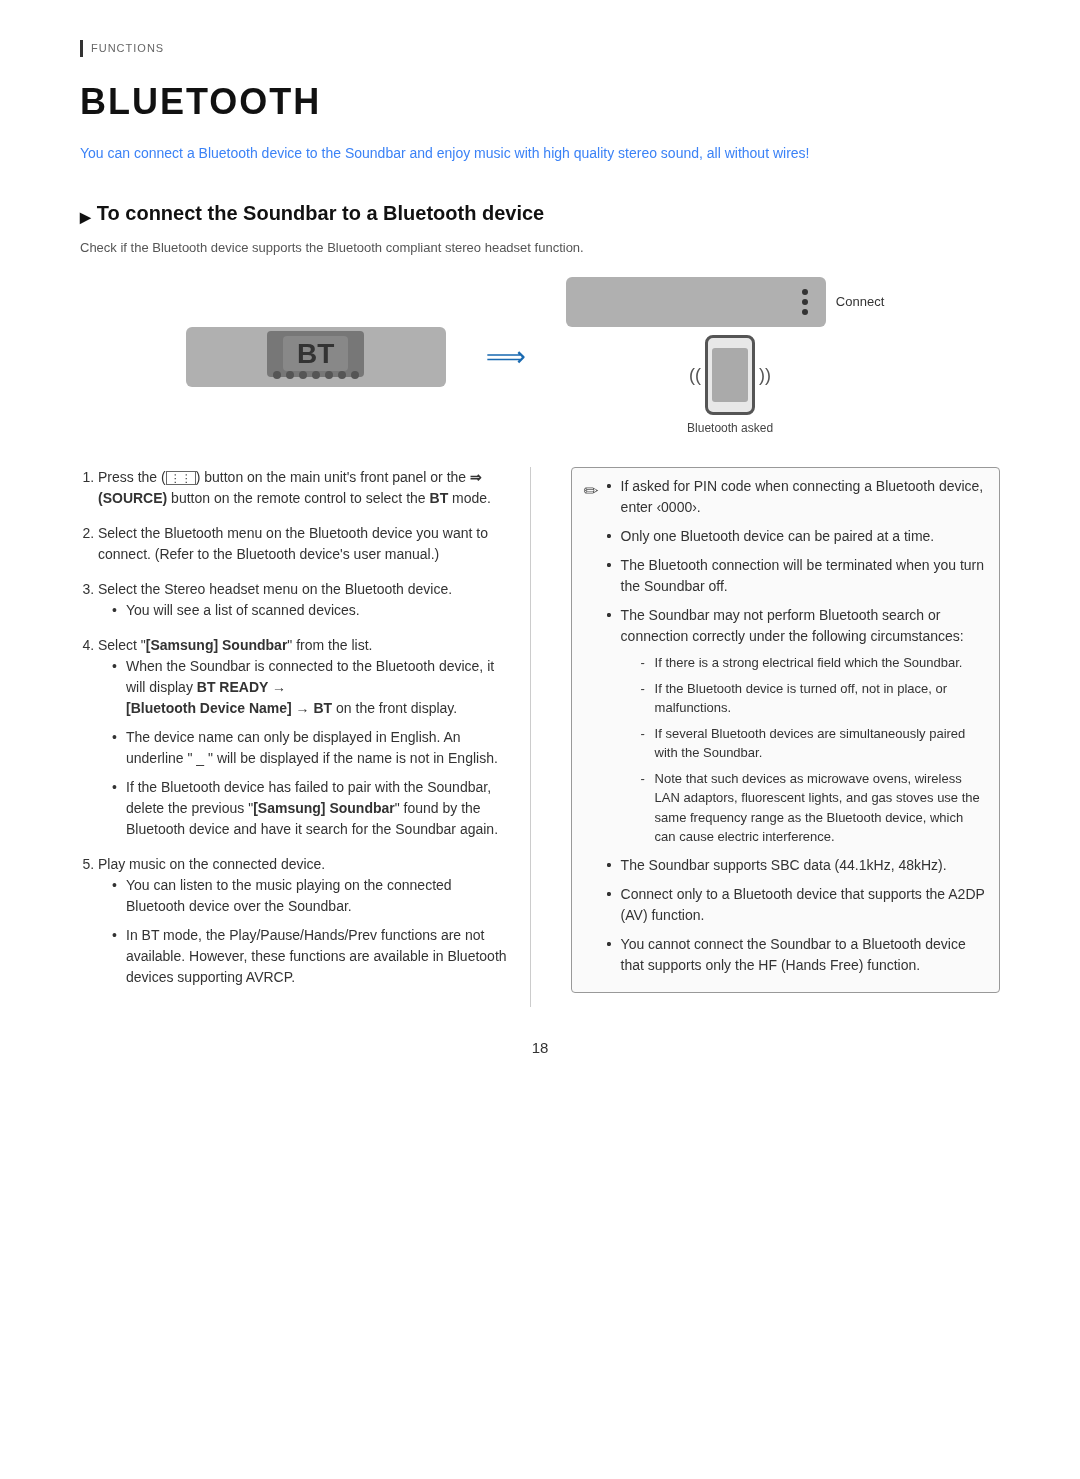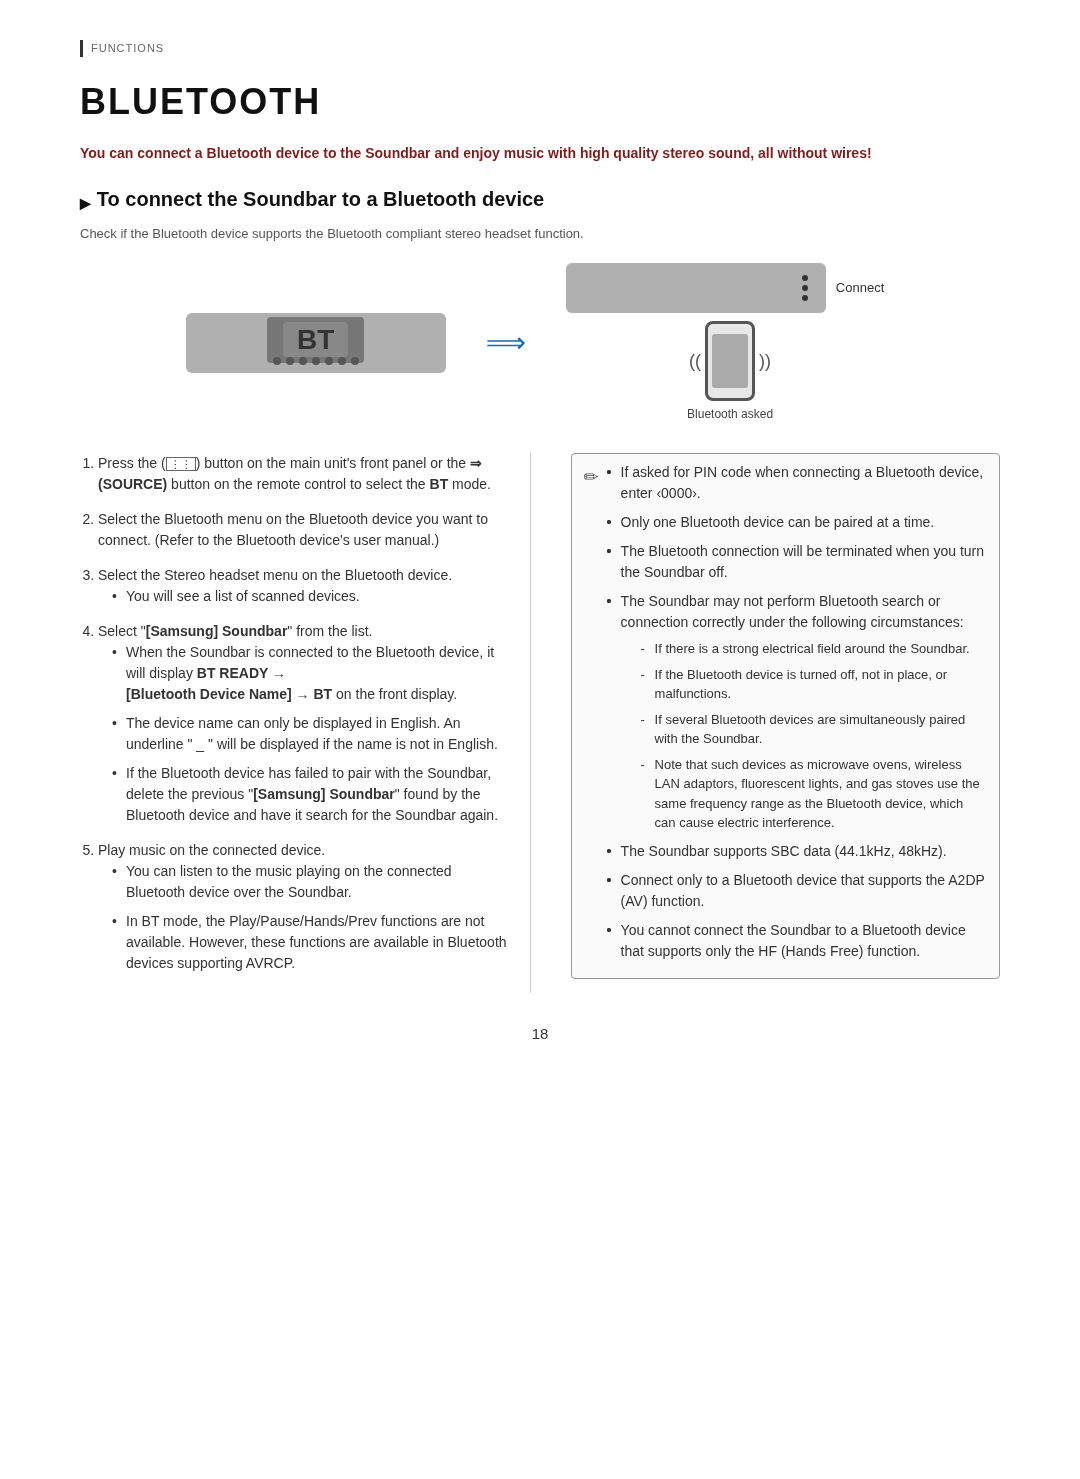--- a/index.html
+++ b/index.html
@@ -24,23 +24,22 @@
     }
     .page-title {
       font-size: 36px;
       font-weight: bold;
       letter-spacing: 2px;
       color: #111;
       margin-bottom: 14px;
     }
     .intro-text {
       font-size: 14px;
-      color: #7f1d1d;
-      margin-bottom: 20px;
-      font-weight: bold;
+      color: #3b82f6;
+      margin-bottom: 34px;
     }
     .section-header {
       font-size: 20px;
       font-weight: bold;
       color: #111;
       margin-bottom: 10px;
       display: flex;
       align-items: flex-end;
       gap: 6px;
     }
@@ -366,21 +365,21 @@
             Only one Bluetooth device can be paired at a time.
           </li>
           <li style="padding-left:14px;position:relative;margin-bottom:8px;font-size:14px;">
             <span style="position:absolute;left:0;">•</span>
             The Bluetooth connection will be terminated when you turn the Soundbar off.
           </li>
           <li style="padding-left:14px;position:relative;margin-bottom:8px;font-size:14px;">
             <span style="position:absolute;left:0;">•</span>
             The Soundbar may not perform Bluetooth search or connection correctly under the following circumstances:
             <ul class="sub-ul">
-              <li>If there is a strong electrical field around the Soundbar.</li>
+              <li>If there is a strong electrical field which the Soundbar.</li>
               <li>If the Bluetooth device is turned off, not in place, or malfunctions.</li>
               <li>If several Bluetooth devices are simultaneously paired with the Soundbar.</li>
               <li>Note that such devices as microwave ovens, wireless LAN adaptors, fluorescent lights, and gas stoves use the same frequency range as the Bluetooth device, which can cause electric interference.</li>
             </ul>
           </li>
           <li style="padding-left:14px;position:relative;margin-bottom:8px;font-size:14px;">
             <span style="position:absolute;left:0;">•</span>
             The Soundbar supports SBC data (44.1kHz, 48kHz).
           </li>
           <li style="padding-left:14px;position:relative;margin-bottom:8px;font-size:14px;">

